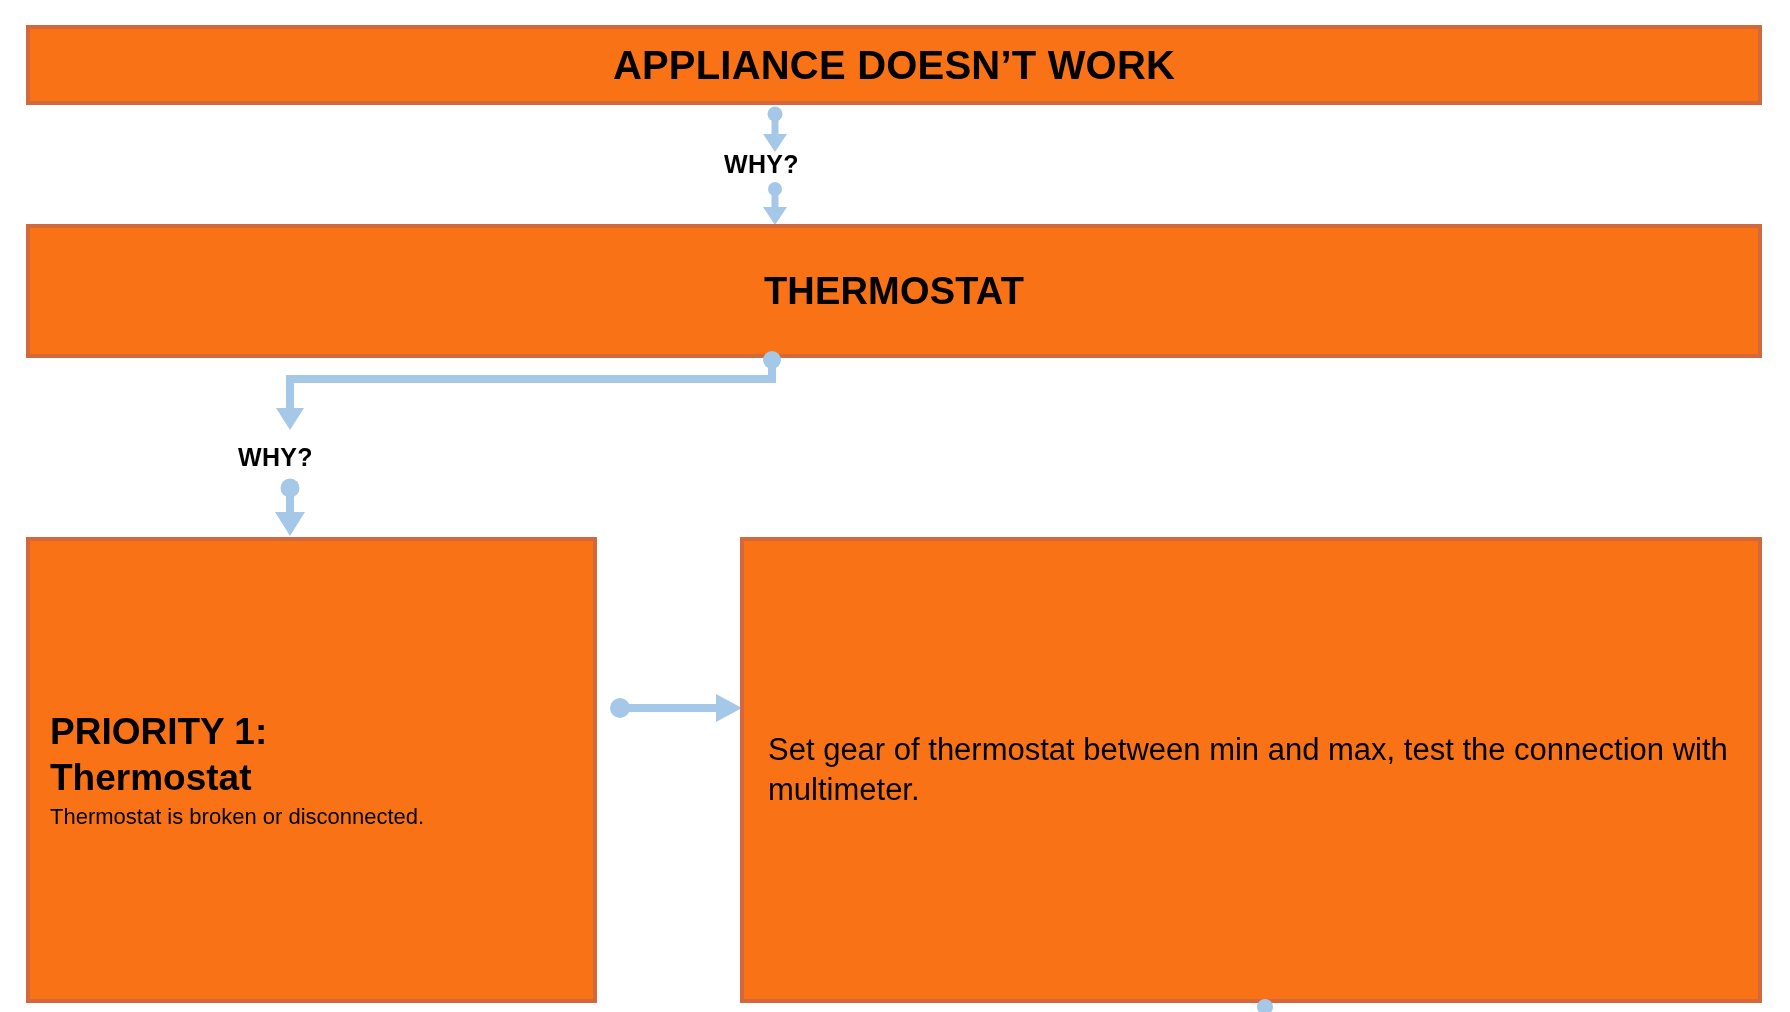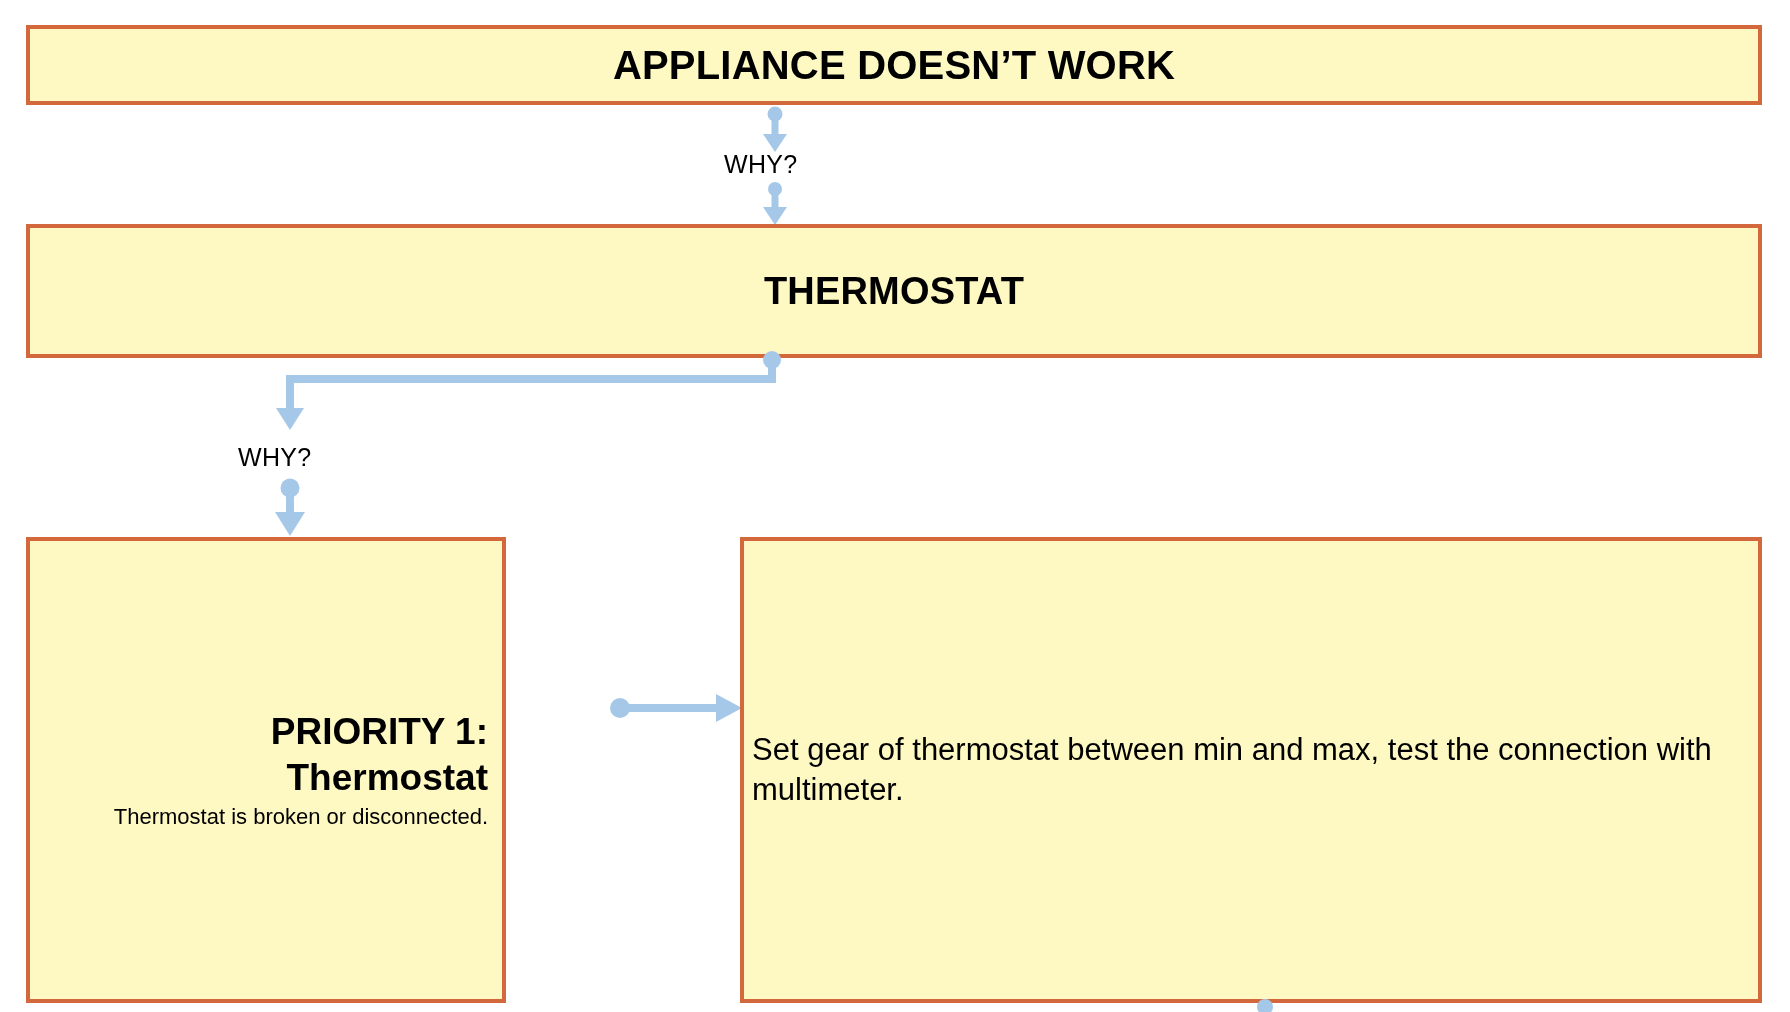--- a/index.html
+++ b/index.html
@@ -17,21 +17,21 @@
     width: 1790px;
     height: 1012px;
     background: #ffffff;
     overflow: hidden;
   }
 
   
   .node-box {
     position: absolute;
     box-sizing: border-box;
-    background: #fef9c3;
+    background: #f97316;
     border: 4px solid var(--accent, #d2683c);
   }
   .box-title-center {
     position: absolute;
     left: 0;
     right: 0;
     text-align: center;
     font-weight: bold;
     color: #000000;
     letter-spacing: 0.2px;
@@ -60,23 +60,22 @@
   #box-thermostat .box-title-center {
     top: 50%;
     transform: translateY(-50%);
     font-size: 38px;
   }
 
   
   #box-cause {
     left: 26px;
     top: 537px;
-    width: 480px;
+    width: 571px;
     height: 466px;
-    text-align: right;
   }
   .cause-body {
     position: absolute;
     left: 20px;
     right: 14px;
     top: 50%;
     transform: translateY(-50%);
     color: #000000;
   }
   .cause-heading {
@@ -95,39 +94,39 @@
 
   
   #box-action {
     left: 740px;
     top: 537px;
     width: 1022px;
     height: 466px;
   }
   .action-body {
     position: absolute;
-    left: 8px;
+    left: 24px;
     right: 24px;
     top: 50%;
     transform: translateY(-50%);
     font-size: 31px;
     line-height: 1.28;
     color: #000000;
   }
 
   
   .conn-svg {
     position: absolute;
     overflow: visible;
     pointer-events: none;
   }
   .why-label {
     position: absolute;
     font-size: 25px;
-    font-weight: normal;
+    font-weight: bold;
     color: #000000;
     letter-spacing: 0.3px;
     white-space: nowrap;
   }
 
   #conn-appliance-why   { left: 735px; top: 106px;  width: 80px;  height: 50px; }
   #conn-why-thermostat  { left: 735px; top: 182px;  width: 80px;  height: 46px; }
   #label-why-1          { left: 724px; top: 150px; }
 
   #conn-elbow           { left: 250px; top: 352px;  width: 560px; height: 100px; }

